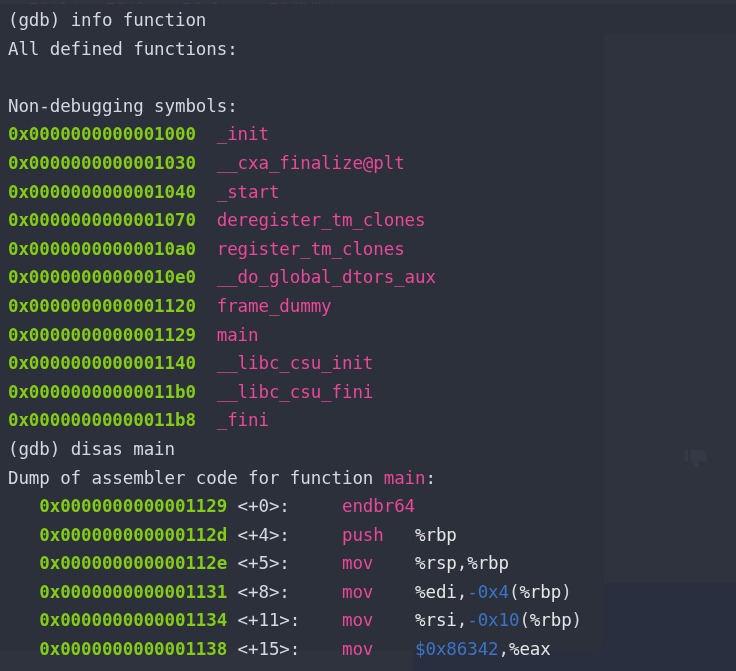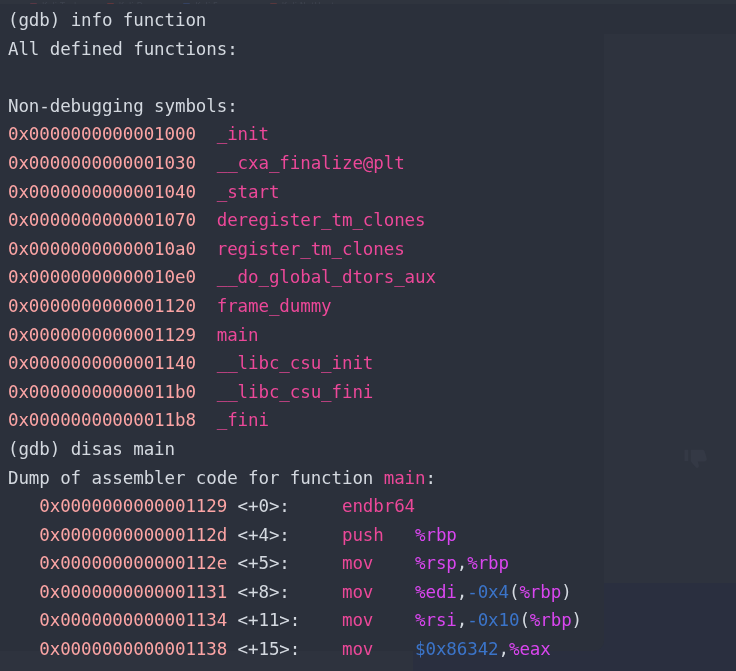--- a/index.html
+++ b/index.html
@@ -86,24 +86,24 @@
   .term-lines{
     position:relative;z-index:3;
     padding:2px 0 0 8px;
     font-size:17.5px;
     line-height:28.6px;
     color:#d4d9e0;
     letter-spacing:-0.1px;
     white-space:pre;
   }
   .ln{height:28.6px;}
-  .addr{color:#fca5a5;}
+  .addr{color:#84cc16;font-weight:bold;}
   .sym{color:#ec4899;}
   .mn{color:#ec4899;}
-  .reg{color:#d946ef;}
+  .reg{color:#e5e5e5;}
   .imm{color:#3b74c9;}
   .plain{color:#d4d9e0;}
   .punc{color:#d4d9e0;}
 </style>
 </head>
 <body>
 
 <div id="stage">
 
   <div class="bg-layer">

